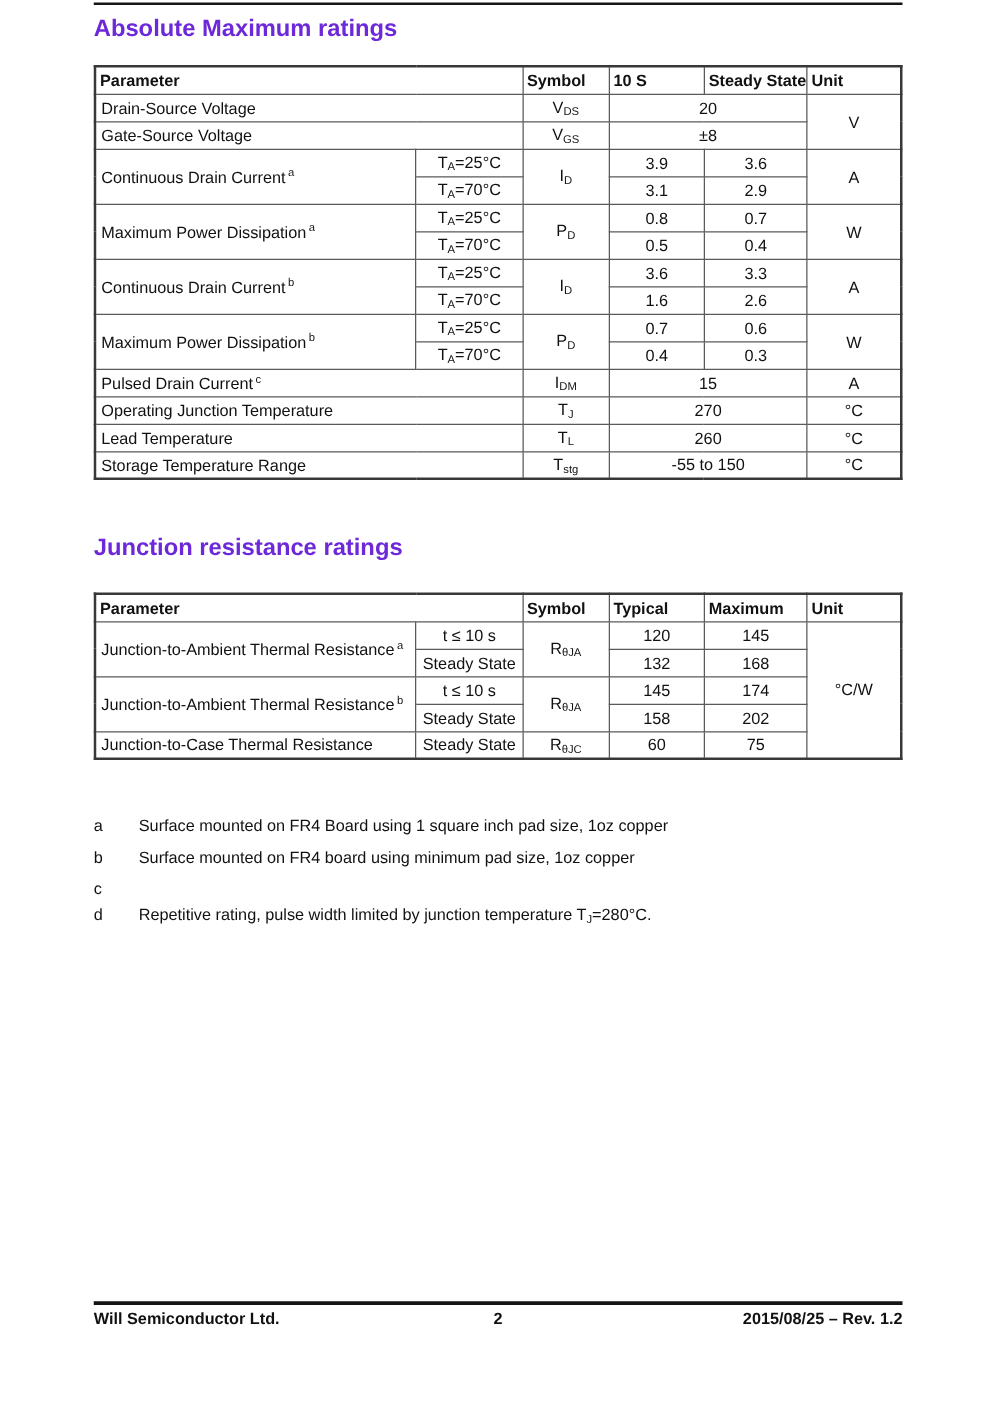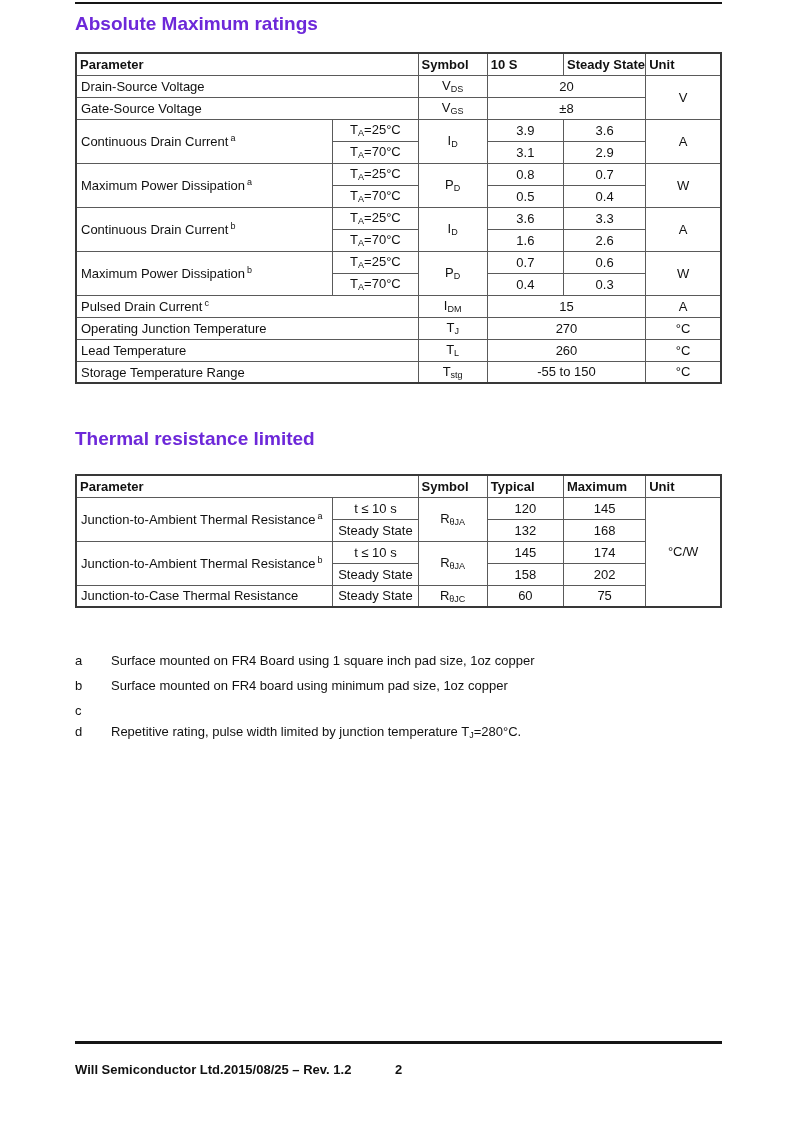--- a/index.html
+++ b/index.html
@@ -81,22 +81,23 @@
   
   .footer {
     position: absolute;
     top: 1041px;
     left: 75px;
     width: 647px;
   }
   .footer-rule { border-top: 3px solid #151515; }
   .footer-row {
     position: relative;
-    margin-top: 18px;
+    margin-top: 3px;
     display: flex;
+    justify-content: space-between;
     font-size: 13px;
     font-weight: bold;
   }
   .footer-page {
     position: absolute;
     left: 0; right: 0;
     text-align: center;
   }
 </style>
 </head>
@@ -216,21 +217,21 @@
         </tr>
         <tr>
           <td class="param" colspan="2"><span>Storage Temperature Range</span><span class="sp"></span></td>
           <td class="c"><span>T</span><span class="sb">stg</span></td>
           <td class="c" colspan="2">-55 to 150</td>
           <td class="c">°C</td>
         </tr>
       </tbody>
     </table>
 
-    <h1 class="sec-title t2-title">Thermal resistance limited</h1>
+    <h1 class="sec-title t2-title">Junction resistance ratings</h1>
 
     <table class="dtable t2">
       <colgroup>
         <col style="width:256px">
           <col style="width:85px">
           <col style="width:69px">
         <col style="width:76px">
           <col style="width:82px">
           <col style="width:75px">
       </colgroup>

